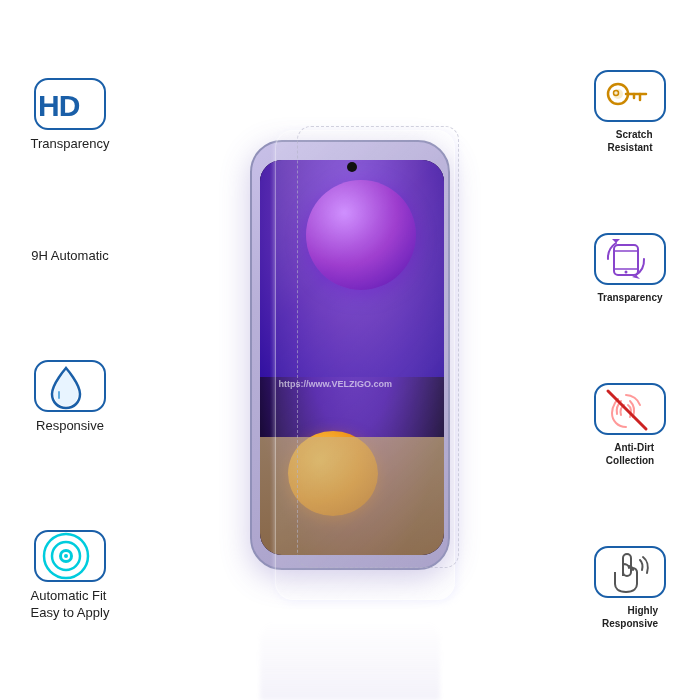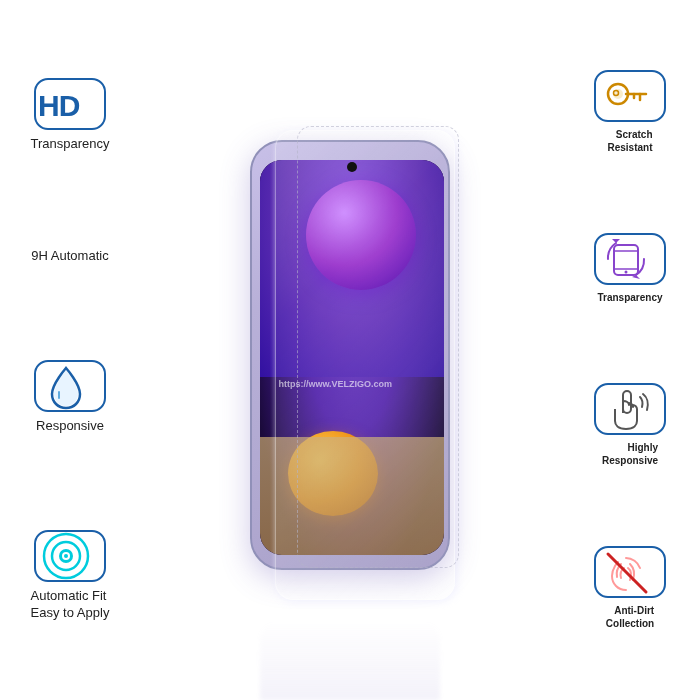--- a/index.html
+++ b/index.html
@@ -347,43 +347,43 @@
           <polygon points="40,46 36,48 44,50" fill="#8844cc"></polygon>
         </svg>
       </div>
       <span class="feature-label-right">Transparency</span>
     </div>
 
     <div class="feature-item">
       <div class="feature-icon-box">
         <svg width="60" height="60" viewBox="0 0 60 60">
 
-          <rect x="27" y="12" width="8" height="22" rx="4" fill="none" stroke="#555" stroke-width="2"></rect>
-
-          <path d="M19 30 L19 42 C19 46 22 50 30 50 C38 50 41 46 41 42 L41 30 C41 28 39 26 37 26 L37 28 C37 26 35 24 33 24 L33 26 C33 24 31 22 27 22 L27 34" fill="none" stroke="#555" stroke-width="2" stroke-linejoin="round"></path>
-
-          <path d="M44 18 C46 20 47 24 46 28" fill="none" stroke="#555" stroke-width="2" stroke-linecap="round"></path>
-          <path d="M47 15 C51 18 53 24 51 31" fill="none" stroke="#555" stroke-width="2" stroke-linecap="round"></path>
-        </svg>
-      </div>
-      <span class="feature-label-right">Highly<br>Responsive</span>
-    </div>
-
-    <div class="feature-item">
-      <div class="feature-icon-box">
-        <svg width="60" height="60" viewBox="0 0 60 60">
-
           <path d="M30 16 C36 16 42 20 44 26" fill="none" stroke="#ff9999" stroke-width="2" stroke-linecap="round"></path>
           <path d="M22 20 C22 20 16 26 16 34 C16 42 22 48 30 48" fill="none" stroke="#ff9999" stroke-width="2" stroke-linecap="round"></path>
           <path d="M25 22 C21 26 20 30 21 35" fill="none" stroke="#ff9999" stroke-width="2" stroke-linecap="round"></path>
           <path d="M34 22 C38 26 39 32 37 38" fill="none" stroke="#ff9999" stroke-width="2" stroke-linecap="round"></path>
           <path d="M28 26 C25 28 24 32 25 36" fill="none" stroke="#ff9999" stroke-width="2" stroke-linecap="round"></path>
           <path d="M32 26 C35 28 36 33 34 38" fill="none" stroke="#ff9999" stroke-width="2" stroke-linecap="round"></path>
 
           <line x1="12" y1="12" x2="50" y2="50" stroke="#cc2222" stroke-width="3" stroke-linecap="round"></line>
         </svg>
       </div>
       <span class="feature-label-right">Anti-Dirt<br>Collection</span>
     </div>
 
+    <div class="feature-item">
+      <div class="feature-icon-box">
+        <svg width="60" height="60" viewBox="0 0 60 60">
+
+          <rect x="27" y="12" width="8" height="22" rx="4" fill="none" stroke="#555" stroke-width="2"></rect>
+
+          <path d="M19 30 L19 42 C19 46 22 50 30 50 C38 50 41 46 41 42 L41 30 C41 28 39 26 37 26 L37 28 C37 26 35 24 33 24 L33 26 C33 24 31 22 27 22 L27 34" fill="none" stroke="#555" stroke-width="2" stroke-linejoin="round"></path>
+
+          <path d="M44 18 C46 20 47 24 46 28" fill="none" stroke="#555" stroke-width="2" stroke-linecap="round"></path>
+          <path d="M47 15 C51 18 53 24 51 31" fill="none" stroke="#555" stroke-width="2" stroke-linecap="round"></path>
+        </svg>
+      </div>
+      <span class="feature-label-right">Highly<br>Responsive</span>
+    </div>
+
   </div>
 
 </div>
 
 </body></html>

